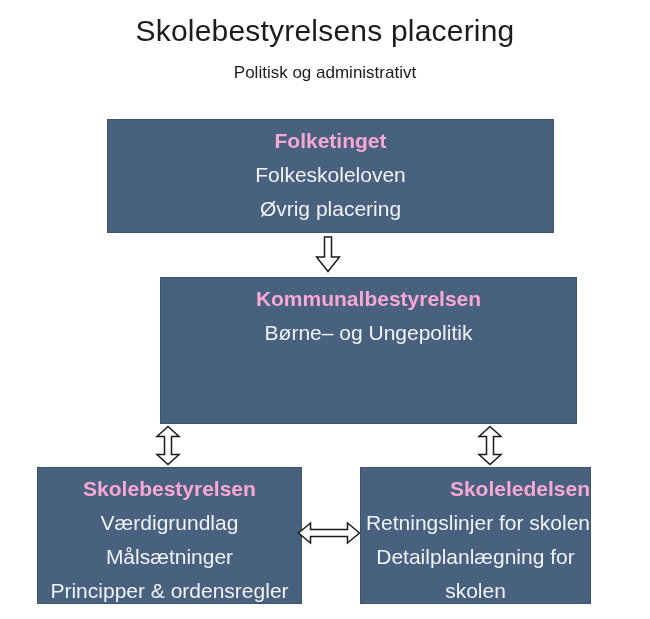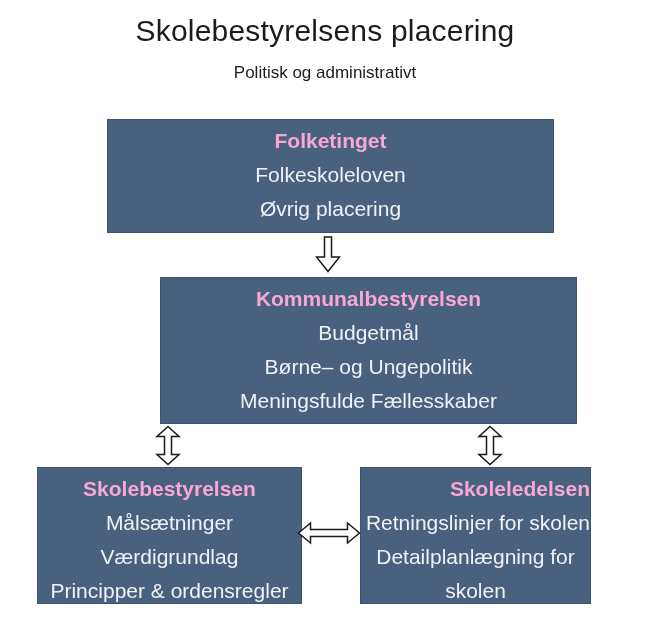--- a/index.html
+++ b/index.html
@@ -81,41 +81,39 @@
   </div>
 
   <div class="arrow" id="arrow-down">
     <svg width="26" height="37" viewBox="0 0 26 37">
       <polygon points="9.5,1 16.5,1 16.5,21 24.5,21 13,35.5 1.5,21 9.5,21" fill="#ffffff" stroke="#1a1a1a" stroke-width="1.5" stroke-linejoin="miter"></polygon>
     </svg>
   </div>
 
   <div class="box" id="box-kommunal">
     <div class="box-title">Kommunalbestyrelsen</div>
-    <div class="box-line">Budgetmål</div>
     <div class="box-line">Børne– og Ungepolitik</div>
-    <div class="box-line">Meningsfulde Fællesskaber</div>
   </div>
 
   <div class="arrow" id="arrow-vert-left">
     <svg width="26" height="41" viewBox="0 0 26 41">
       <polygon points="13,1.5 24,11.5 16.5,11.5 16.5,29.5 24,29.5 13,39.5 2,29.5 9.5,29.5 9.5,11.5 2,11.5" fill="#ffffff" stroke="#1a1a1a" stroke-width="1.5" stroke-linejoin="miter"></polygon>
     </svg>
   </div>
 
   <div class="arrow" id="arrow-vert-right">
     <svg width="26" height="41" viewBox="0 0 26 41">
       <polygon points="13,1.5 24,11.5 16.5,11.5 16.5,29.5 24,29.5 13,39.5 2,29.5 9.5,29.5 9.5,11.5 2,11.5" fill="#ffffff" stroke="#1a1a1a" stroke-width="1.5" stroke-linejoin="miter"></polygon>
     </svg>
   </div>
 
   <div class="box" id="box-skolebestyrelsen">
     <div class="box-title">Skolebestyrelsen</div>
+    <div class="box-line">Værdigrundlag</div>
     <div class="box-line">Målsætninger</div>
-    <div class="box-line">Værdigrundlag</div>
     <div class="box-line">Principper &amp; ordensregler mm.</div>
   </div>
 
   <div class="arrow" id="arrow-horiz">
     <svg width="64" height="24" viewBox="0 0 64 24">
       <polygon points="1.5,12 13.5,2 13.5,8.5 50.5,8.5 50.5,2 62.5,12 50.5,22 50.5,15.5 13.5,15.5 13.5,22" fill="#ffffff" stroke="#1a1a1a" stroke-width="1.5" stroke-linejoin="miter"></polygon>
     </svg>
   </div>
 
   <div class="box" id="box-skoleledelsen">

